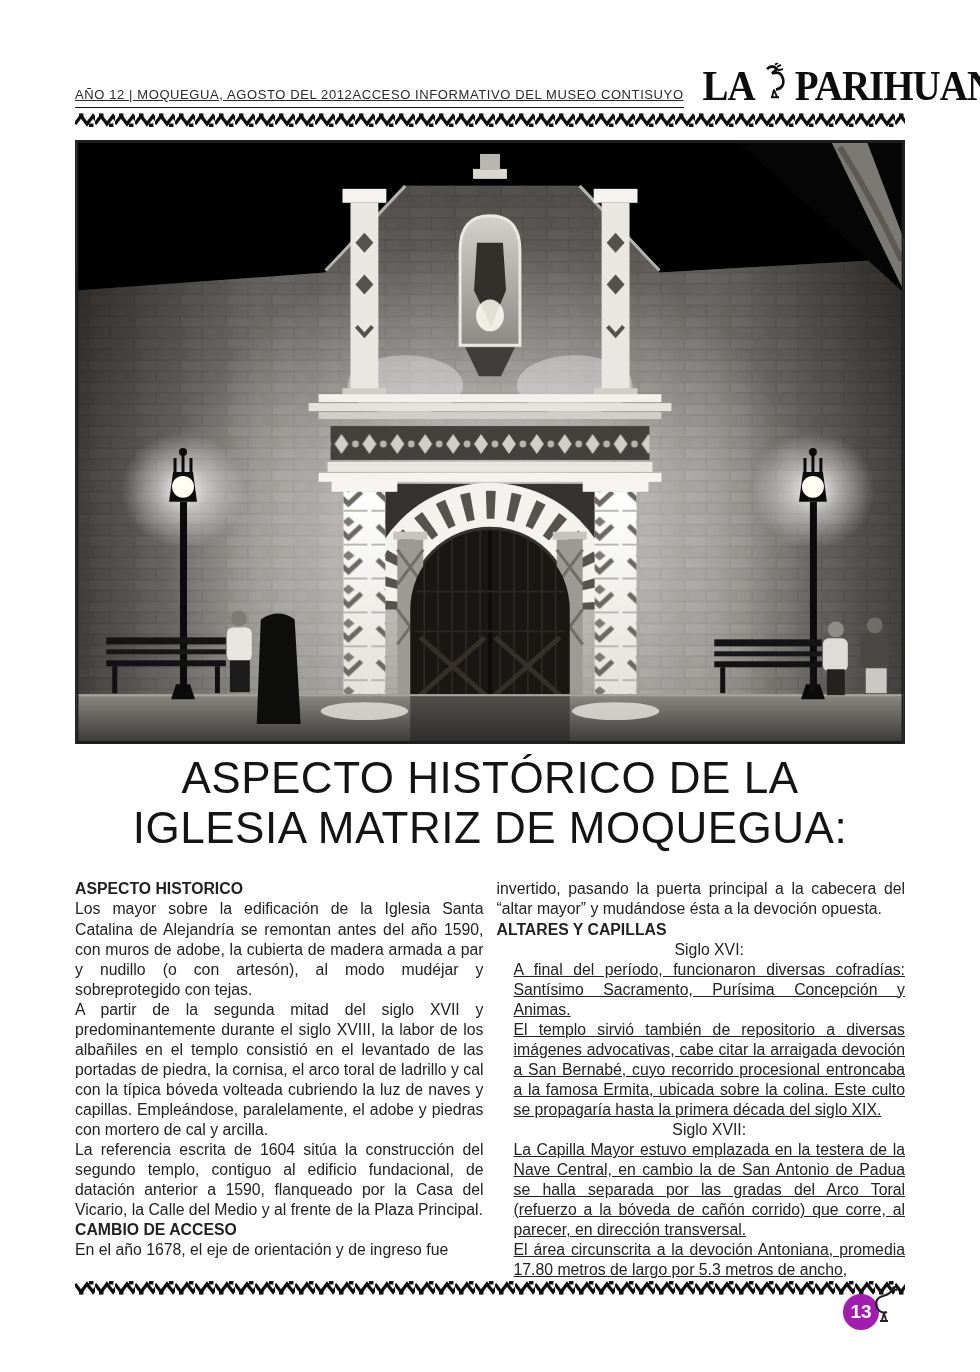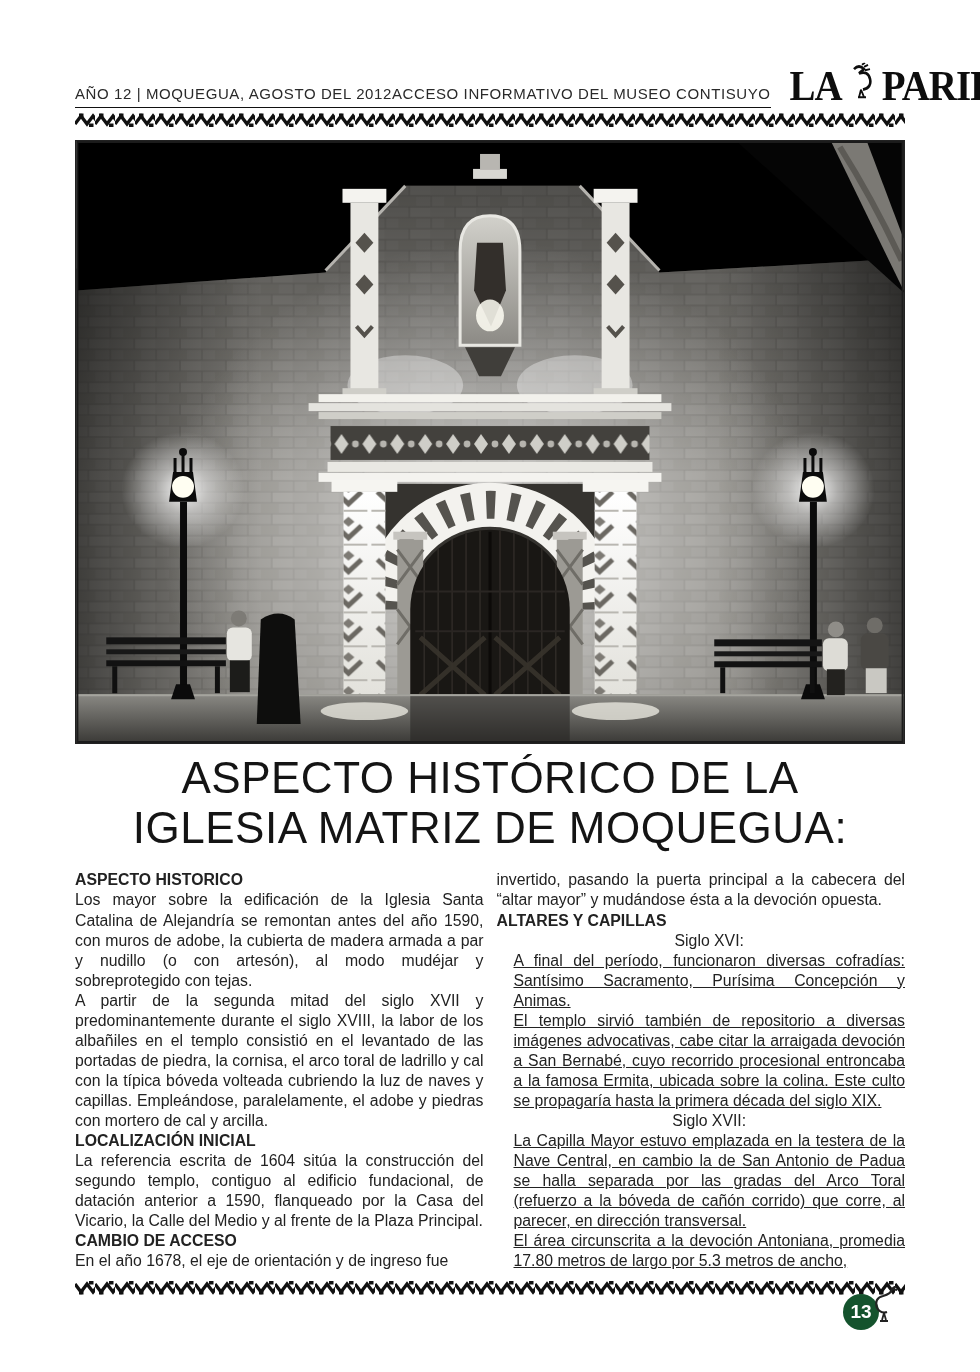--- a/index.html
+++ b/index.html
@@ -9,21 +9,21 @@
   }
   .page{position:absolute;inset:0;padding:62px 75px 0;box-sizing:border-box;}
 
   
   .header{display:flex;align-items:flex-end;}
   .header-rule-zone{
     flex:1;display:flex;justify-content:space-between;align-items:flex-end;
     border-bottom:1.5px solid #111;padding-bottom:5px;
   }
   .issue-info,.tagline{
-    font-size:15px;letter-spacing:0.6px;color:#2a2a2a;white-space:nowrap;
+    font-size:13px;letter-spacing:0.6px;color:#2a2a2a;white-space:nowrap;text-decoration:underline;
   }
   .masthead-sep{width:2px;height:46px;background:#111;margin:0 9px 0 10px;}
   .masthead{
     font-family:"Liberation Serif",serif;font-weight:700;font-size:39px;
     letter-spacing:-1px;color:#0d0d0d;display:flex;align-items:center;
     line-height:1;white-space:nowrap;transform:scaleY(1.08);transform-origin:bottom;
   }
   .masthead .bird{margin:0 4px 2px 6px;}
 
   
@@ -35,33 +35,33 @@
   .photo-wrap svg{display:block;}
 
   
   .article-title{
     margin-top:9px;text-align:center;font-size:44px;line-height:1.13;
     letter-spacing:0.5px;color:#141414;font-weight:400;
   }
   .byline{margin-top:3px;text-align:center;font-size:13px;color:#222;}
 
   
-  .columns{margin-top:18px;display:flex;gap:13px;}
+  .columns{margin-top:27px;display:flex;gap:13px;}
   .column{flex:1;font-size:15.8px;line-height:1.27;text-align:justify;color:#222;}
   .col-item{margin:0;}
   .col-item.heading{font-weight:700;text-align:left;}
   .col-item.subheading{font-weight:400;text-align:center;padding-left:17px;}
   .col-item.para.indent{padding-left:17px;text-decoration:underline;}
 
   
   .footer{position:absolute;left:75px;right:75px;top:1280px;}
   .page-badge{position:absolute;right:0;top:12px;width:62px;height:42px;}
   .badge-circle{
     position:absolute;left:0;top:2px;width:36px;height:36px;border-radius:50%;
-    background:#14532d;color:#ffffff;font-weight:700;font-size:19px;
+    background:#a21caf;color:#ffffff;font-weight:700;font-size:19px;
     display:flex;align-items:center;justify-content:center;
   }
   .badge-bird{position:absolute;left:28px;top:-6px;}
 </style>
 </head>
 <body>
 
 <div class="page">
 
   <div class="header">
@@ -314,21 +314,20 @@
   <div class="article-title">
     <div>ASPECTO HISTÓRICO DE LA</div>
     <div>IGLESIA MATRIZ DE MOQUEGUA:</div>
   </div>
 
   <div class="columns">
     <div class="column">
         <div class="col-item heading">ASPECTO HISTORICO</div>
         <div class="col-item para">Los mayor sobre la edificación de la Iglesia Santa Catalina de Alejandría se remontan antes del año 1590, con muros de adobe, la cubierta de madera armada a par y nudillo (o con artesón), al modo mudéjar y sobreprotegido con tejas.</div>
         <div class="col-item para">A partir de la segunda mitad del siglo XVII y predominantemente durante el siglo XVIII, la labor de los albañiles en el templo consistió en el levantado de las portadas de piedra, la cornisa, el arco toral de ladrillo y cal con la típica bóveda volteada cubriendo la luz de naves y capillas. Empleándose, paralelamente, el adobe y piedras con mortero de cal y arcilla.</div>
-        <div class="col-item heading">LOCALIZACIÓN INICIAL</div>
         <div class="col-item para">La referencia escrita de 1604 sitúa la construcción del segundo templo, contiguo al edificio fundacional, de datación anterior a 1590, flanqueado por la Casa del Vicario, la Calle del Medio y al frente de la Plaza Principal.</div>
         <div class="col-item heading">CAMBIO DE ACCESO</div>
         <div class="col-item para">En el año 1678, el eje de orientación y de ingreso fue</div>
       </div>
     <div class="column">
         <div class="col-item para">invertido, pasando la puerta principal a la cabecera del “altar mayor” y mudándose ésta a la devoción opuesta.</div>
         <div class="col-item heading">ALTARES Y CAPILLAS</div>
         <div class="col-item subheading indent">Siglo XVI:</div>
         <div class="col-item para indent">A final del período, funcionaron diversas cofradías: Santísimo Sacramento, Purísima Concepción y Animas.</div>
         <div class="col-item para indent">El templo sirvió también de repositorio a diversas imágenes advocativas, cabe citar la arraigada devoción a San Bernabé, cuyo recorrido procesional entroncaba a la famosa Ermita, ubicada sobre la colina. Este culto se propagaría hasta la primera década del siglo XIX.</div>

